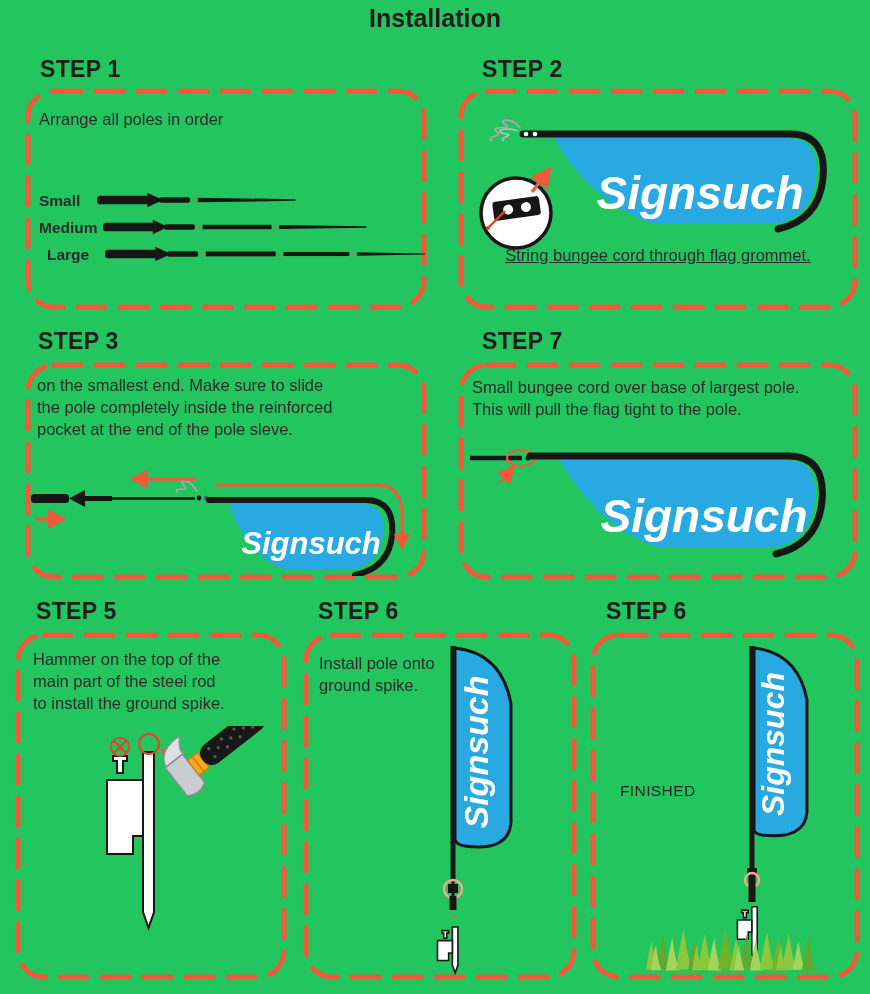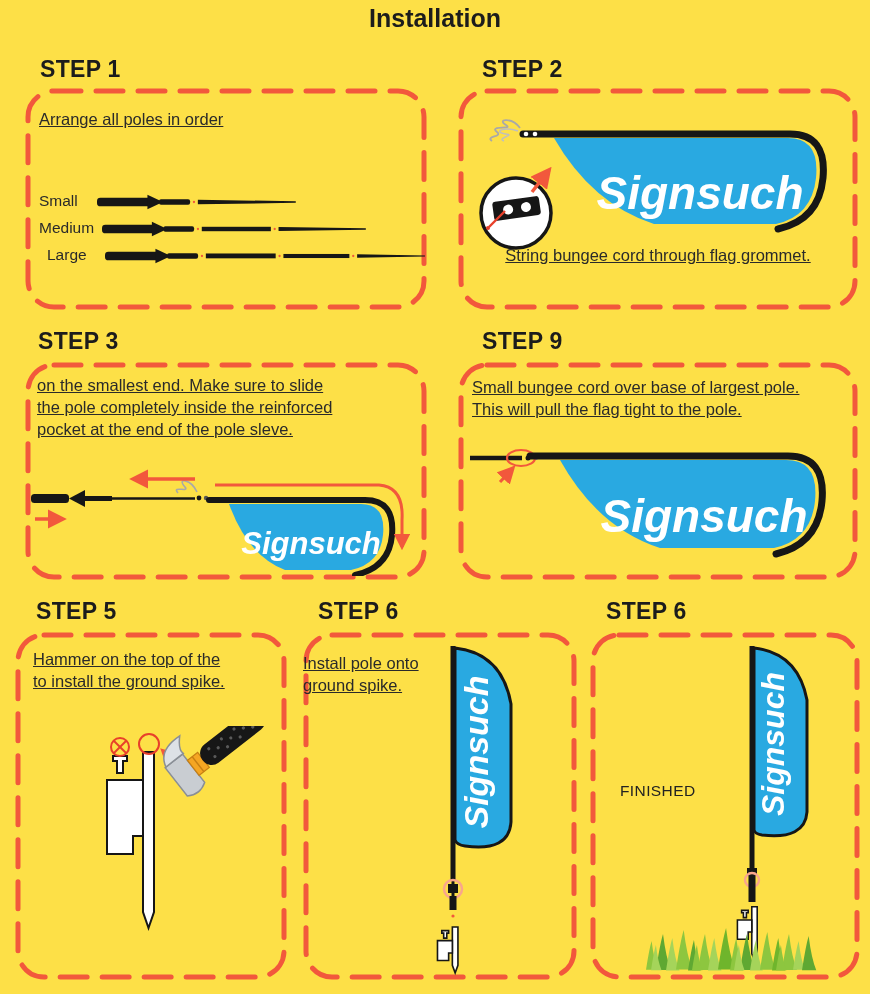--- a/index.html
+++ b/index.html
@@ -1,27 +1,27 @@
 <!DOCTYPE html>
 <html><head>
 <meta charset="utf-8">
 <style>
   html,body{margin:0;padding:0;background:#fff;}
-  .canvas{position:relative;width:870px;height:994px;background:#fde047;overflow:hidden;
+  .canvas{position:relative;width:870px;height:994px;background:#22c55e;overflow:hidden;
           font-family:"Liberation Sans",sans-serif;color:#231f20;}
   .page-title{position:absolute;top:4px;left:0;width:870px;text-align:center;
               font-size:25px;font-weight:bold;color:#1c1c1c;}
   .step-header{position:absolute;font-size:23px;font-weight:bold;color:#1c1c1c;letter-spacing:.3px;}
   .box{position:absolute;}
   .frame{position:absolute;left:0;top:0;}
   .frame rect{fill:none;stroke:#F2583C;stroke-width:5;stroke-dasharray:27 15;stroke-linecap:round;}
-  .body-text{position:absolute;font-size:16.5px;line-height:22px;color:#2a2a2a;text-decoration:underline;}
+  .body-text{position:absolute;font-size:16.5px;line-height:22px;color:#2a2a2a;}
   .body-text span{display:block;}
   .caption{position:absolute;width:100%;text-align:center;font-size:16.5px;color:#2a2a2a;text-decoration:underline;}
-  .pole-row{position:absolute;display:flex;align-items:flex-end;}
+  .pole-row{position:absolute;display:flex;align-items:flex-start;font-weight:bold;}
   .pole-label{font-size:15.5px;color:#2a2a2a;width:58px;}
   .finished{position:absolute;font-size:15.5px;font-weight:500;letter-spacing:.4px;color:#222;}
   svg text.brand{font-family:"Liberation Sans",sans-serif;font-style:italic;font-weight:bold;fill:#fff;}
   .art{position:absolute;}
 </style>
 </head>
 <body>
 
 <div class="canvas">
 
@@ -135,21 +135,21 @@
       <path d="M170,28 c-6,-13 -21,-15 -12,-5 c5,6 -14,-2 -7,6" stroke="#A9A9A9" stroke-width="1.6" fill="none"></path>
       <path d="M182,36 H338 q30,0 27,35 q-3,33 -37,40" fill="none" stroke="#161616" stroke-width="6" stroke-linecap="round"></path>
       <path d="M202,40 H334 q25,0 22,31 q-3,29 -32,35 L258,106 Q221,92 202,40 Z" fill="#29A9E1"></path>
       <text class="brand" x="284" y="90" font-size="31" text-anchor="middle">Signsuch</text>
       <path d="M168,15 H106" stroke="#F2583C" stroke-width="3.5" fill="none" marker-end="url(#ah3)"></path>
       <path d="M8,55 H36" stroke="#F2583C" stroke-width="3.5" fill="none" marker-end="url(#ah3)"></path>
       <path d="M188,21 H352 q25,2 23,35 v27" stroke="#F2583C" stroke-width="3" fill="none" marker-end="url(#ah3)"></path>
     </svg>
   </div>
 
-  <div class="step-header" style="left:482px;top:328px;">STEP 9</div>
+  <div class="step-header" style="left:482px;top:328px;">STEP 7</div>
   <div class="box" style="left:458px;top:362px;width:400px;height:218px;">
     <svg class="frame" width="400" height="218" viewBox="0 0 400 218">
         <rect x="3" y="3" width="394" height="212" rx="26"></rect>
       </svg>
     <div class="body-text" style="left:14px;top:14px;">
       <span>Small bungee cord over base of largest pole.</span>
       <span>This will pull the flag tight to the pole.</span>
     </div>
     <svg class="art" style="left:6px;top:74px;" width="388" height="138" viewBox="0 0 388 138">
       <defs>
@@ -168,20 +168,21 @@
     </svg>
   </div>
 
   <div class="step-header" style="left:36px;top:598px;">STEP 5</div>
   <div class="box" style="left:15px;top:632px;width:272px;height:348px;">
     <svg class="frame" width="272" height="348" viewBox="0 0 272 348">
         <rect x="3" y="3" width="266" height="342" rx="26"></rect>
       </svg>
     <div class="body-text" style="left:18px;top:16px;">
       <span>Hammer on the top of the</span>
+      <span>main part of the steel rod</span>
       <span>to install the ground spike.</span>
     </div>
     <svg class="art" style="left:22px;top:94px;" width="230" height="248" viewBox="0 0 230 248">
       <defs>
           <marker id="ah5" viewBox="0 0 10 10" refX="8" refY="5" markerWidth="6" markerHeight="6" orient="auto">
             <path d="M0,0 L10,5 L0,10 Z" fill="#F2583C"></path>
           </marker>
         </defs>
       <g fill="#fff" stroke="#161616" stroke-width="2">
         <path d="M106,26 h11 v160 l-5.5,16 l-5.5,-16 Z"></path>
@@ -216,21 +217,21 @@
         </g>
       </g>
     </svg>
   </div>
 
   <div class="step-header" style="left:318px;top:598px;">STEP 6</div>
   <div class="box" style="left:303px;top:632px;width:274px;height:348px;">
     <svg class="frame" width="274" height="348" viewBox="0 0 274 348">
         <rect x="3" y="3" width="268" height="342" rx="26"></rect>
       </svg>
-    <div class="body-text" style="left:0;top:20px;">
+    <div class="body-text" style="left:16px;top:20px;">
       <span>Install pole onto</span>
       <span>ground spike.</span>
     </div>
     <svg class="art" style="left:98px;top:8px;" width="170" height="336" viewBox="0 0 170 336">
       <line x1="52" y1="6" x2="52" y2="240" stroke="#161616" stroke-width="5"></line>
       <path d="M54,8 Q101,13 110,64 L110,182 Q108,212 64,206 Q56,205 54,200 Z" fill="#29A9E1" stroke="#161616" stroke-width="3"></path>
       <text class="brand" transform="translate(87,112) rotate(-90)" font-size="34" text-anchor="middle">Signsuch</text>
       <line x1="52" y1="240" x2="52" y2="262" stroke="#161616" stroke-width="3"></line>
       <rect x="47" y="244" width="10" height="9" fill="#161616"></rect>
       <circle cx="52" cy="249" r="9" fill="none" stroke="#F9A68C" stroke-width="2.5"></circle>

